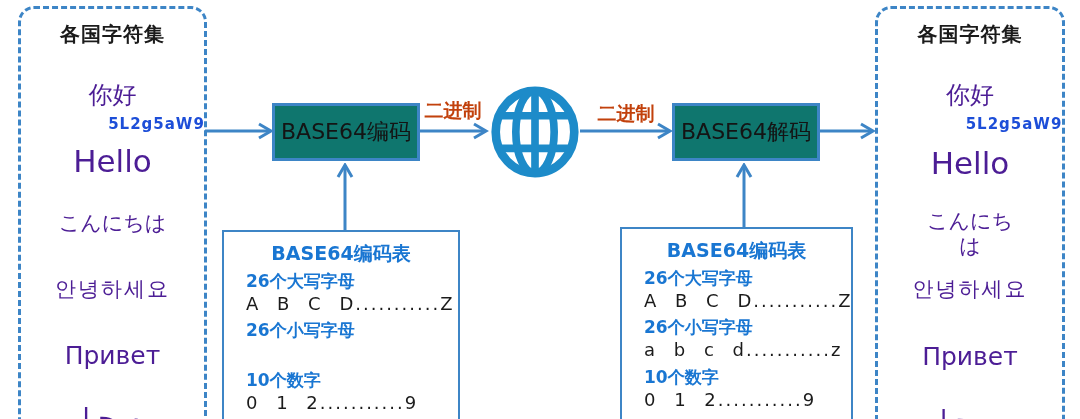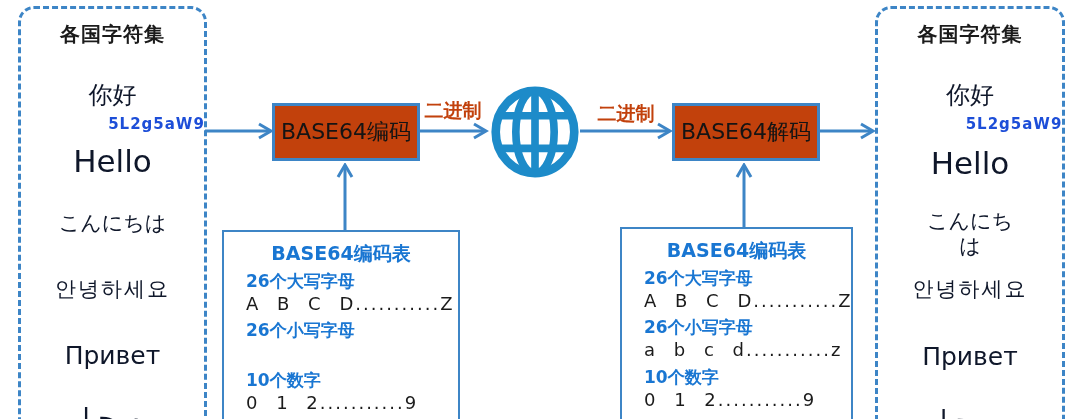--- a/index.html
+++ b/index.html
@@ -13,33 +13,33 @@
   .cs-box {
     position:absolute; top:6px; height:460px;
     border:3px dashed #3d85c6; border-radius:16px;
     background:#ffffff;
   }
   .cs-title {
     position:absolute; top:12px; left:0; width:100%;
     text-align:center; font-size:20px; font-weight:bold; color:#1b1b1b;
     letter-spacing:1px;
   }
-  .cs-line { position:absolute; left:0; width:100%; text-align:center; color:#0f172a; }
+  .cs-line { position:absolute; left:0; width:100%; text-align:center; color:#4c1d95; }
   .cs-zh { font-family:"DejaVu Serif","Liberation Serif",serif; font-size:24px; }
   .cs-b64 { font-size:15px; font-weight:bold; color:#1d4ed8; letter-spacing:1px;margin-left:44px; }
   .cs-en { font-size:31px; }
   .cs-ja { font-size:21px; }
   .cs-ja-wrap { left:50%; width:98px; transform:translateX(-50%); line-height:1.2; }
   .cs-ko { font-size:21px; letter-spacing:2px; }
   .cs-ru { font-size:25px; }
   .cs-ar { font-size:26px; }
   
   .proc-box {
     position:absolute; top:103px; width:148px; height:58px;
-    border:3px solid #3d85c6; background:#c2410c;
+    border:3px solid #3d85c6; background:#0f766e;
     display:flex; align-items:center; justify-content:center;
     font-size:22px; font-weight:500; color:#141414;
   }
   
   .bin-label {
     position:absolute; width:80px; text-align:center;
     font-size:19px; font-weight:600; color:#c2410c;
   }
   
   .arrow { position:absolute; }

